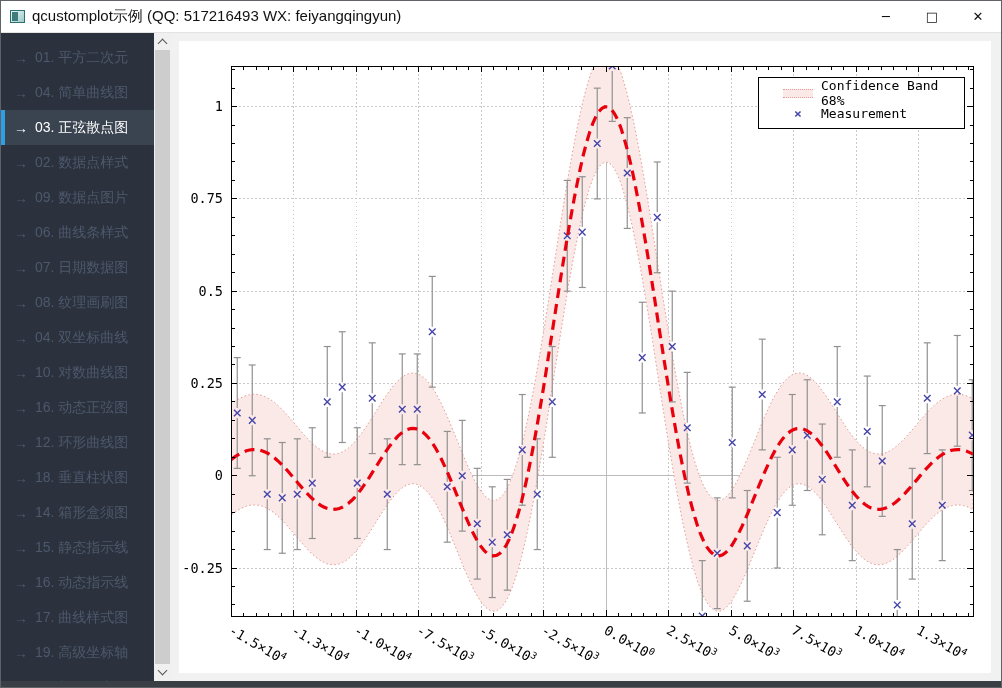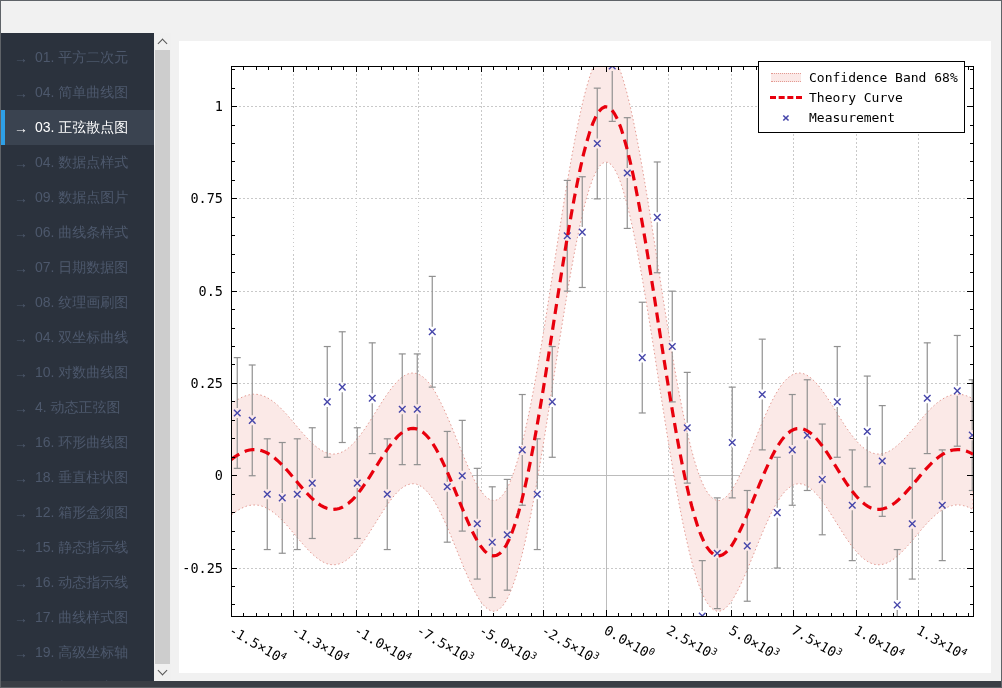--- a/index.html
+++ b/index.html
@@ -31,54 +31,63 @@
   .sbar-btn.up{top:0;} .sbar-btn.down{bottom:0;}
   .chev{width:7px;height:7px;border-left:1.6px solid #555;border-top:1.6px solid #555;}
   .chev.u{transform:translateY(2px) rotate(45deg);}
   .chev.d{transform:translateY(-2px) rotate(225deg);}
   .sbar-thumb{position:absolute;left:1px;right:1px;top:17px;bottom:17px;background:#cdcdcd;}
   
   .content{position:absolute;left:170px;top:32px;right:0;bottom:6px;background:#f1f1f1;}
   .plot-widget{position:absolute;left:8px;top:8px;width:812px;height:632px;background:#ffffff;}
   .plot-widget svg{position:absolute;left:0;top:0;}
   
-  .legend{position:absolute;left:579px;top:20px;width:207px;background:#fff;
-    border:1px solid #000;padding:5px 4px 5px 4px;}
+  .legend{position:absolute;left:579px;top:36px;width:207px;background:#fff;
+    border:1px solid #000;padding:5px 4px 5px 16px;}
   .lg-row{display:flex;align-items:center;height:20px;}
   .lg-swatch{width:46px;display:flex;align-items:center;justify-content:center;flex:none;}
   .lg-band{width:30px;height:9px;background:#fbe9e7;border-top:1px dotted #e39a92;border-bottom:1px dotted #e39a92;}
   .lg-line{width:32px;border-top:3px dashed #e8000d;}
   .lg-x{color:#4646aa;font-size:13px;font-weight:bold;font-family:"DejaVu Sans Mono",monospace;line-height:1;}
   .lg-label{font-family:"DejaVu Sans Mono","Liberation Mono",monospace;font-size:13px;color:#000;}
   
   .bottom-strip{position:absolute;left:0;bottom:0;right:0;height:6px;background:#3a3e45;}
 </style>
 </head>
 <body>
 
 <div class="window">
 
+  <div class="titlebar">
+    <div class="app-icon"></div>
+    <div class="title-text">qcustomplot示例 (QQ: 517216493 WX: feiyangqingyun)</div>
+    <div class="win-controls">
+      <div class="win-btn">─</div>
+      <div class="win-btn">□</div>
+      <div class="win-btn">✕</div>
+    </div>
+  </div>
 
   <div class="sidebar">
     <div class="side-list" id="side-list">
         <div class="side-item">
           <span class="arrow">→</span>
           <span>01. 平方二次元</span>
         </div>
         <div class="side-item">
           <span class="arrow">→</span>
           <span>04. 简单曲线图</span>
         </div>
         <div class="side-item selected">
           <span class="arrow">→</span>
           <span>03. 正弦散点图</span>
         </div>
         <div class="side-item">
           <span class="arrow">→</span>
-          <span>04. 数据点样式</span>
+          <span>02. 数据点样式</span>
         </div>
         <div class="side-item">
           <span class="arrow">→</span>
           <span>09. 数据点图片</span>
         </div>
         <div class="side-item">
           <span class="arrow">→</span>
           <span>06. 曲线条样式</span>
         </div>
         <div class="side-item">
@@ -92,33 +101,33 @@
         <div class="side-item">
           <span class="arrow">→</span>
           <span>04. 双坐标曲线</span>
         </div>
         <div class="side-item">
           <span class="arrow">→</span>
           <span>10. 对数曲线图</span>
         </div>
         <div class="side-item">
           <span class="arrow">→</span>
-          <span>4. 动态正弦图</span>
-        </div>
-        <div class="side-item">
-          <span class="arrow">→</span>
-          <span>16. 环形曲线图</span>
+          <span>16. 动态正弦图</span>
+        </div>
+        <div class="side-item">
+          <span class="arrow">→</span>
+          <span>12. 环形曲线图</span>
         </div>
         <div class="side-item">
           <span class="arrow">→</span>
           <span>18. 垂直柱状图</span>
         </div>
         <div class="side-item">
           <span class="arrow">→</span>
-          <span>12. 箱形盒须图</span>
+          <span>14. 箱形盒须图</span>
         </div>
         <div class="side-item">
           <span class="arrow">→</span>
           <span>15. 静态指示线</span>
         </div>
         <div class="side-item">
           <span class="arrow">→</span>
           <span>16. 动态指示线</span>
         </div>
         <div class="side-item">
@@ -637,26 +646,20 @@
         </svg>
       <div class="legend">
         <div class="lg-row">
           <div class="lg-swatch">
               <div class="lg-band"></div>
             </div>
           <div class="lg-label">Confidence Band 68%</div>
         </div>
         <div class="lg-row">
           <div class="lg-swatch">
-              <div class="lg-line"></div>
-            </div>
-          <div class="lg-label">Theory Curve</div>
-        </div>
-        <div class="lg-row">
-          <div class="lg-swatch">
               <span class="lg-x">×</span>
             </div>
           <div class="lg-label">Measurement</div>
         </div>
       </div>
     </div>
   </div>
 
   <div class="bottom-strip"></div>
 </div>

